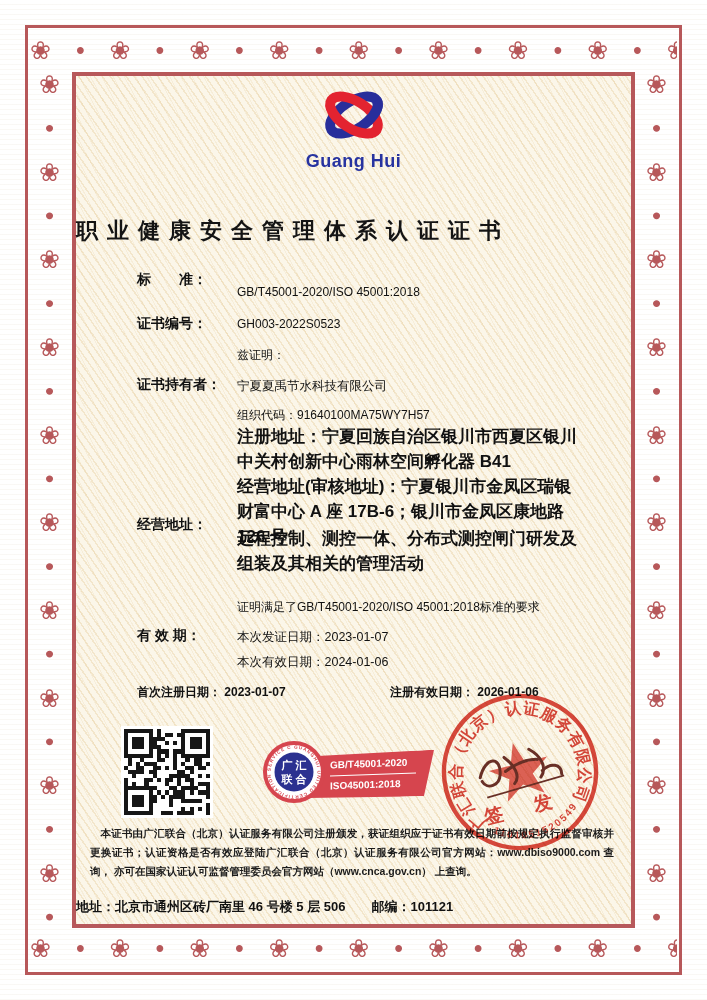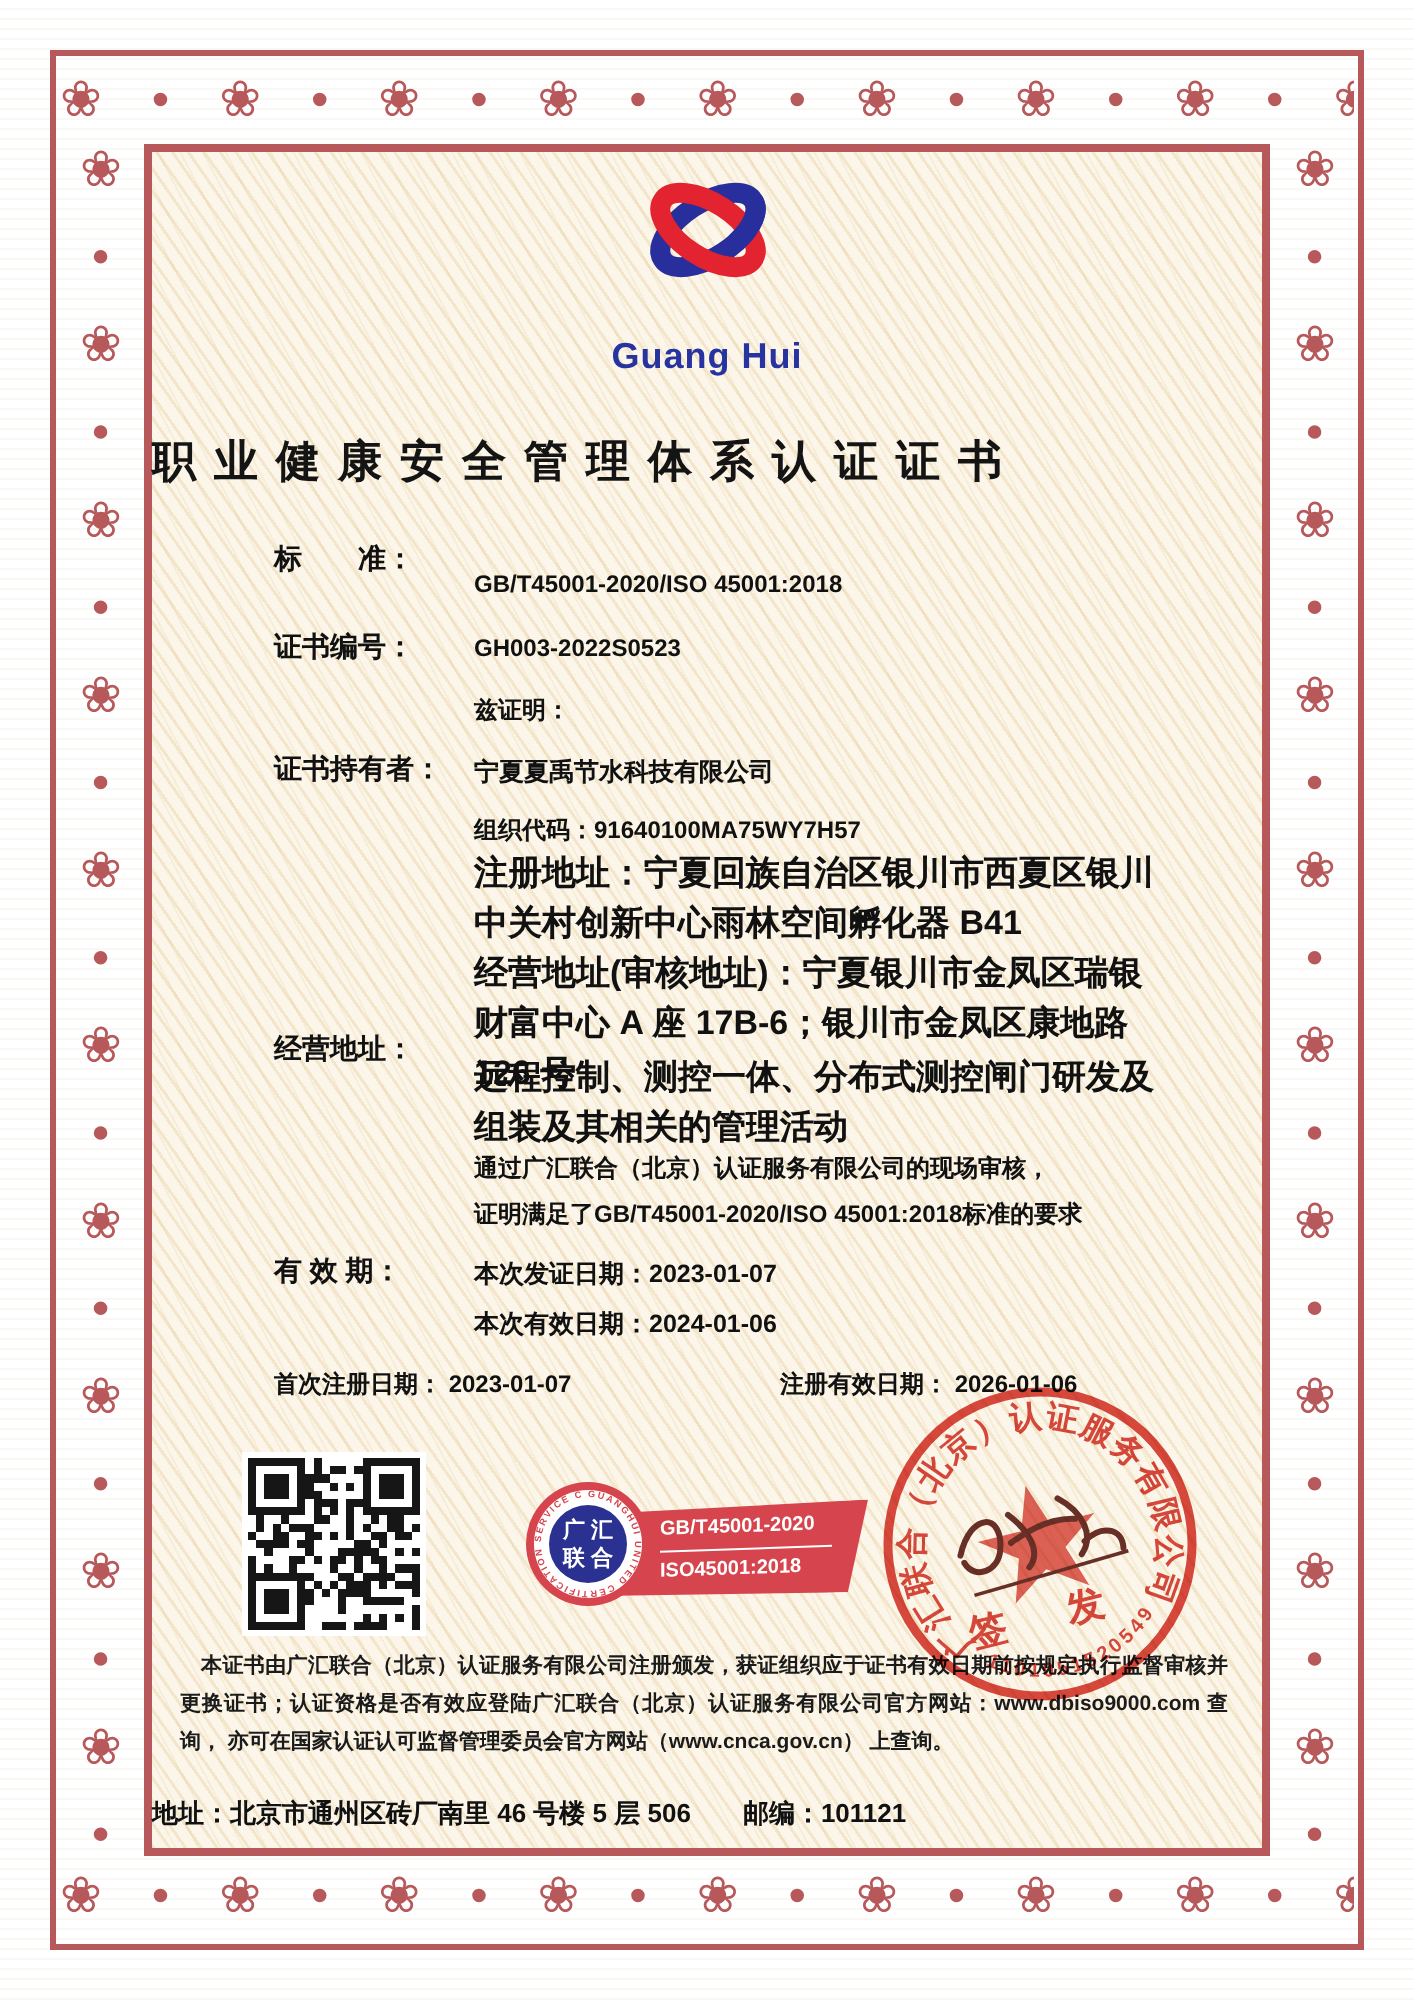--- a/index.html
+++ b/index.html
@@ -22,24 +22,24 @@
   }
   .ornament{color:#b7585a;font-size:25px;letter-spacing:9px;overflow:hidden;white-space:nowrap;user-select:none;}
   .orn-top{position:absolute;top:30px;left:30px;right:30px;height:40px;line-height:40px;text-align:center;}
   .orn-bottom{position:absolute;bottom:32px;left:30px;right:30px;height:40px;line-height:40px;text-align:center;}
   .orn-left{position:absolute;left:30px;top:70px;bottom:72px;width:40px;writing-mode:vertical-rl;line-height:40px;text-align:center;}
   .orn-right{position:absolute;right:30px;top:70px;bottom:72px;width:40px;writing-mode:vertical-rl;line-height:40px;text-align:center;}
   
   .content{position:absolute;inset:76px;}
   .abs{position:absolute;}
   .logo-block{top:8px;left:0;right:0;text-align:center;}
-  .logo-name{display:block;margin-top:17px;font-size:18px;font-weight:bold;color:#2733a0;letter-spacing:.5px;text-align:center;}
+  .logo-name{display:block;margin-top:1px;font-size:18px;font-weight:bold;color:#2733a0;letter-spacing:.5px;text-align:center;}
   .title{top:140px;left:0;right:0;text-align:left;font-size:22px;font-weight:bold;letter-spacing:9px;color:#141414;white-space:nowrap;}
   .lbl{left:61px;font-size:14px;font-weight:bold;color:#111;white-space:nowrap;}
-  .val{left:161px;font-size:12px;font-weight:bold;color:#111;white-space:nowrap;}
+  .val{left:161px;font-size:12px;font-weight:normal;color:#111;white-space:nowrap;}
   .val-wrap{left:161px;width:348px;font-size:17px;font-weight:bold;color:#111;line-height:25px;white-space:normal;}
   .small-row{font-size:12px;font-weight:bold;color:#111;white-space:nowrap;}
   
   .qr-box{left:45px;top:650px;width:86px;height:86px;background:#fff;padding:3px;}
   .qr-box svg{display:block;width:100%;height:100%;}
   
   .badge-ribbon{
     left:232px;top:676px;width:126px;height:46px;background:#d6454e;
     clip-path:polygon(0 5%, 100% 0, 92% 100%, 0 95%);
     transform:skewY(-2deg);
@@ -96,21 +96,20 @@
     <div class="abs val" style="top:302px;font-size:12.5px">宁夏夏禹节水科技有限公司</div>
 
     <div class="abs val" style="top:331px">组织代码：91640100MA75WY7H57</div>
 
     <div class="abs val-wrap" style="top:348px">注册地址：宁夏回族自治区银川市西夏区银川中关村创新中心雨林空间孵化器 B41</div>
     <div class="abs val-wrap" style="top:398px">经营地址(审核地址)：宁夏银川市金凤区瑞银财富中心 A 座 17B-6；银川市金凤区康地路 126 号</div>
 
     <div class="abs lbl" style="top:440px">经营地址：</div>
     <div class="abs val-wrap" style="top:450px">远程控制、测控一体、分布式测控闸门研发及组装及其相关的管理活动</div>
 
-    <div class="abs val" style="top:500px">通过广汇联合（北京）认证服务有限公司的现场审核，</div>
     <div class="abs val" style="top:523px">证明满足了GB/T45001-2020/ISO 45001:2018标准的要求</div>
 
     <div class="abs lbl" style="top:551px">有 效 期：</div>
     <div class="abs val" style="top:553px;font-size:12.5px">本次发证日期：2023-01-07</div>
     <div class="abs val" style="top:578px;font-size:12.5px">本次有效日期：2024-01-06</div>
 
     <div class="abs small-row" style="top:608px;left:61px">首次注册日期： 2023-01-07</div>
     <div class="abs small-row" style="top:608px;left:314px">注册有效日期： 2026-01-06</div>
 
     <div class="abs qr-box">

